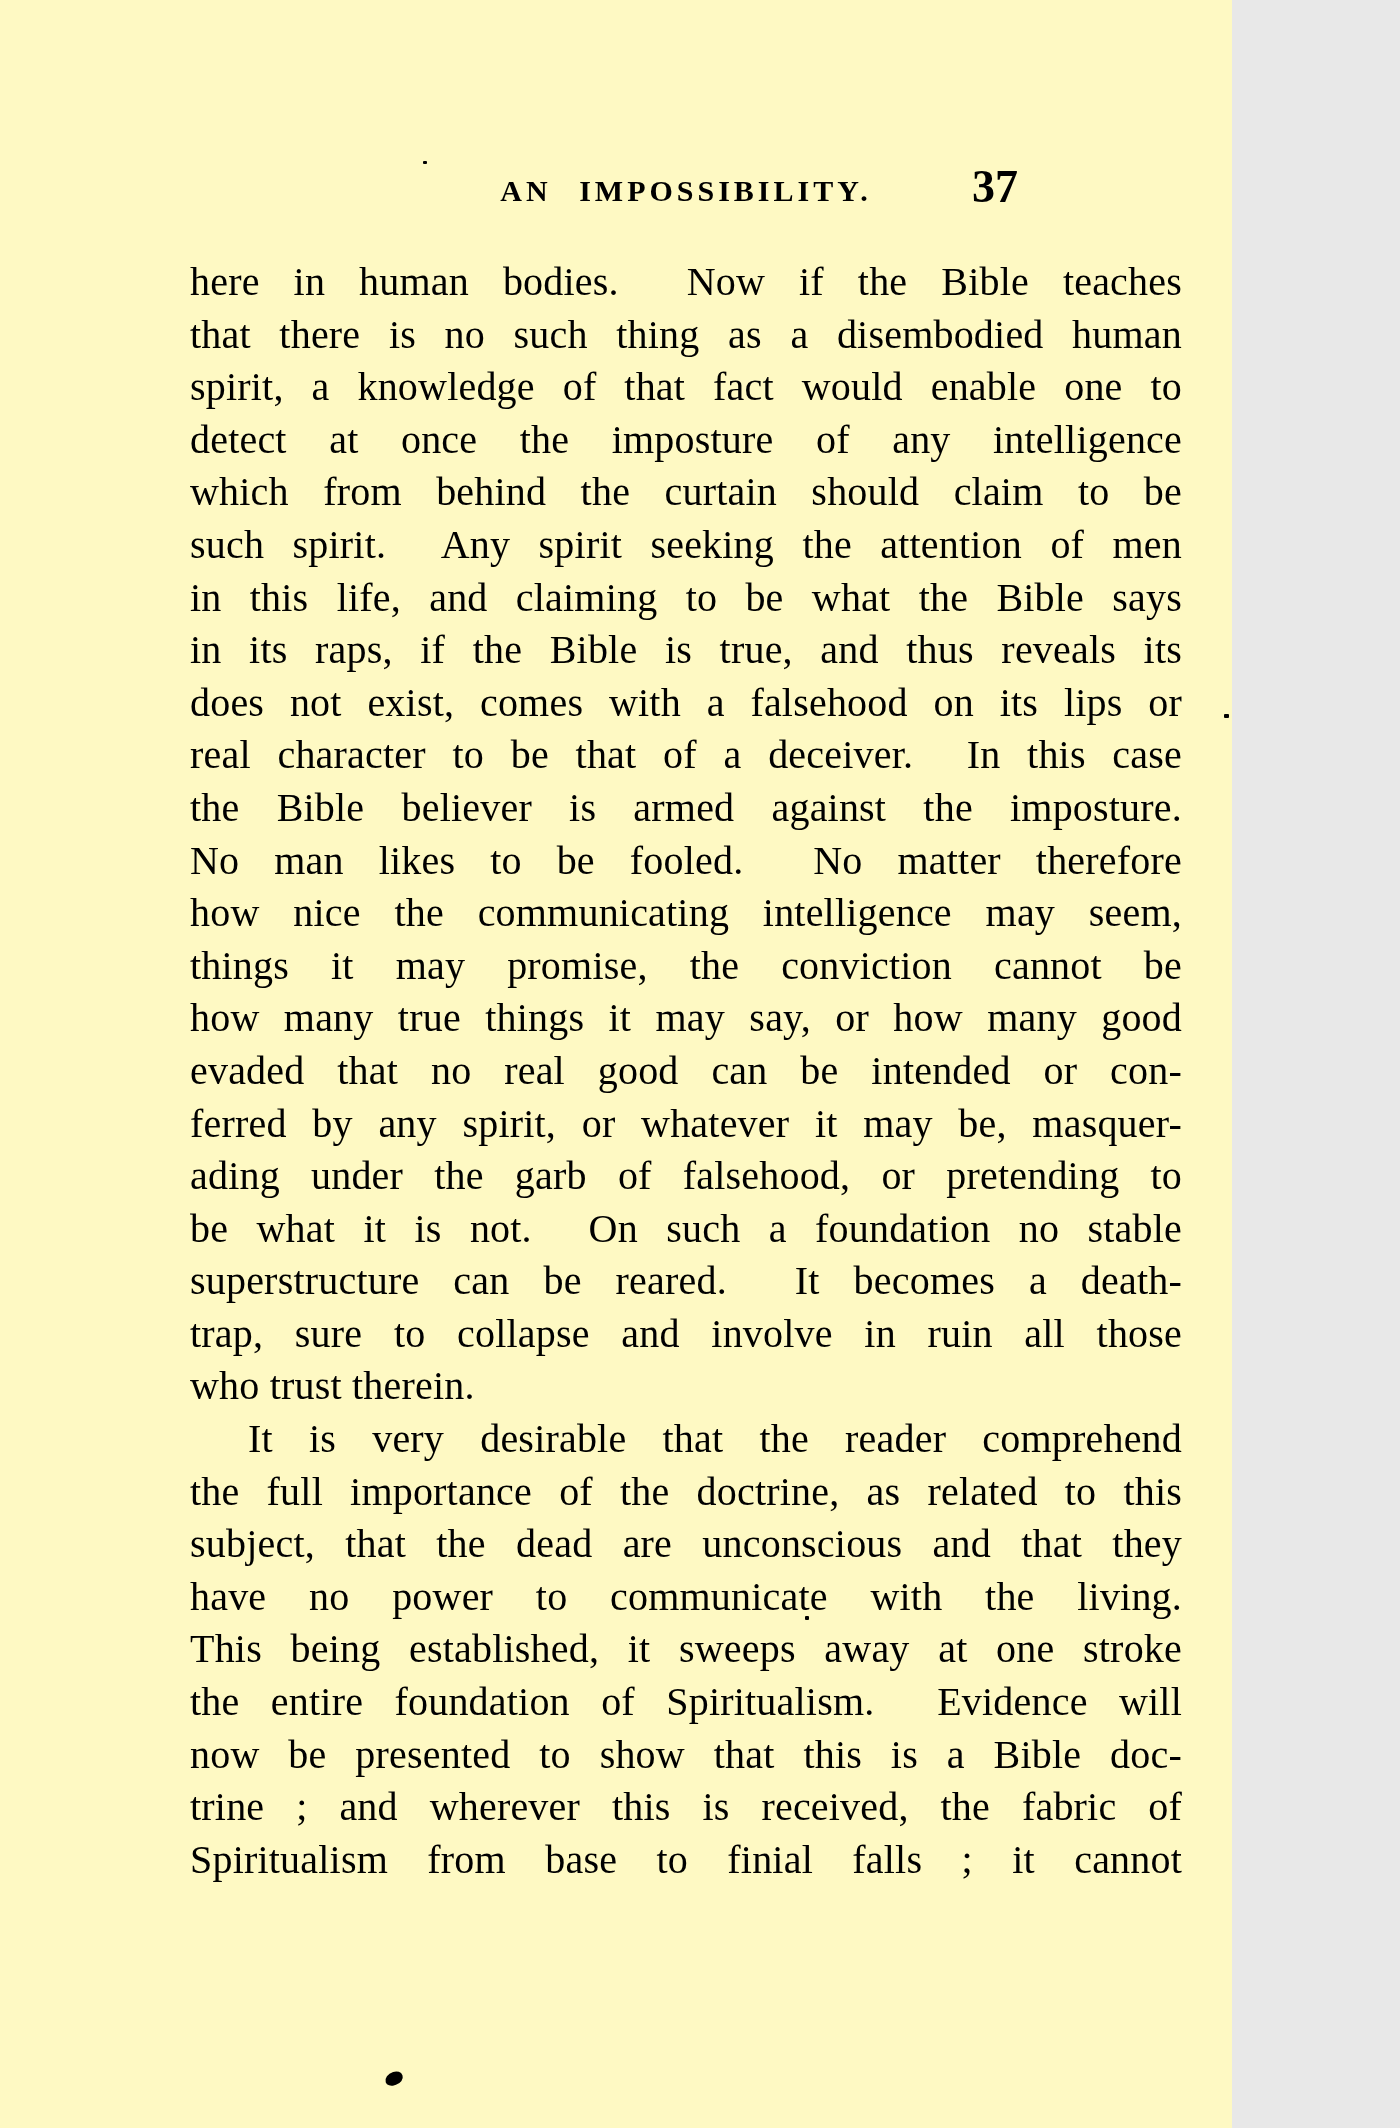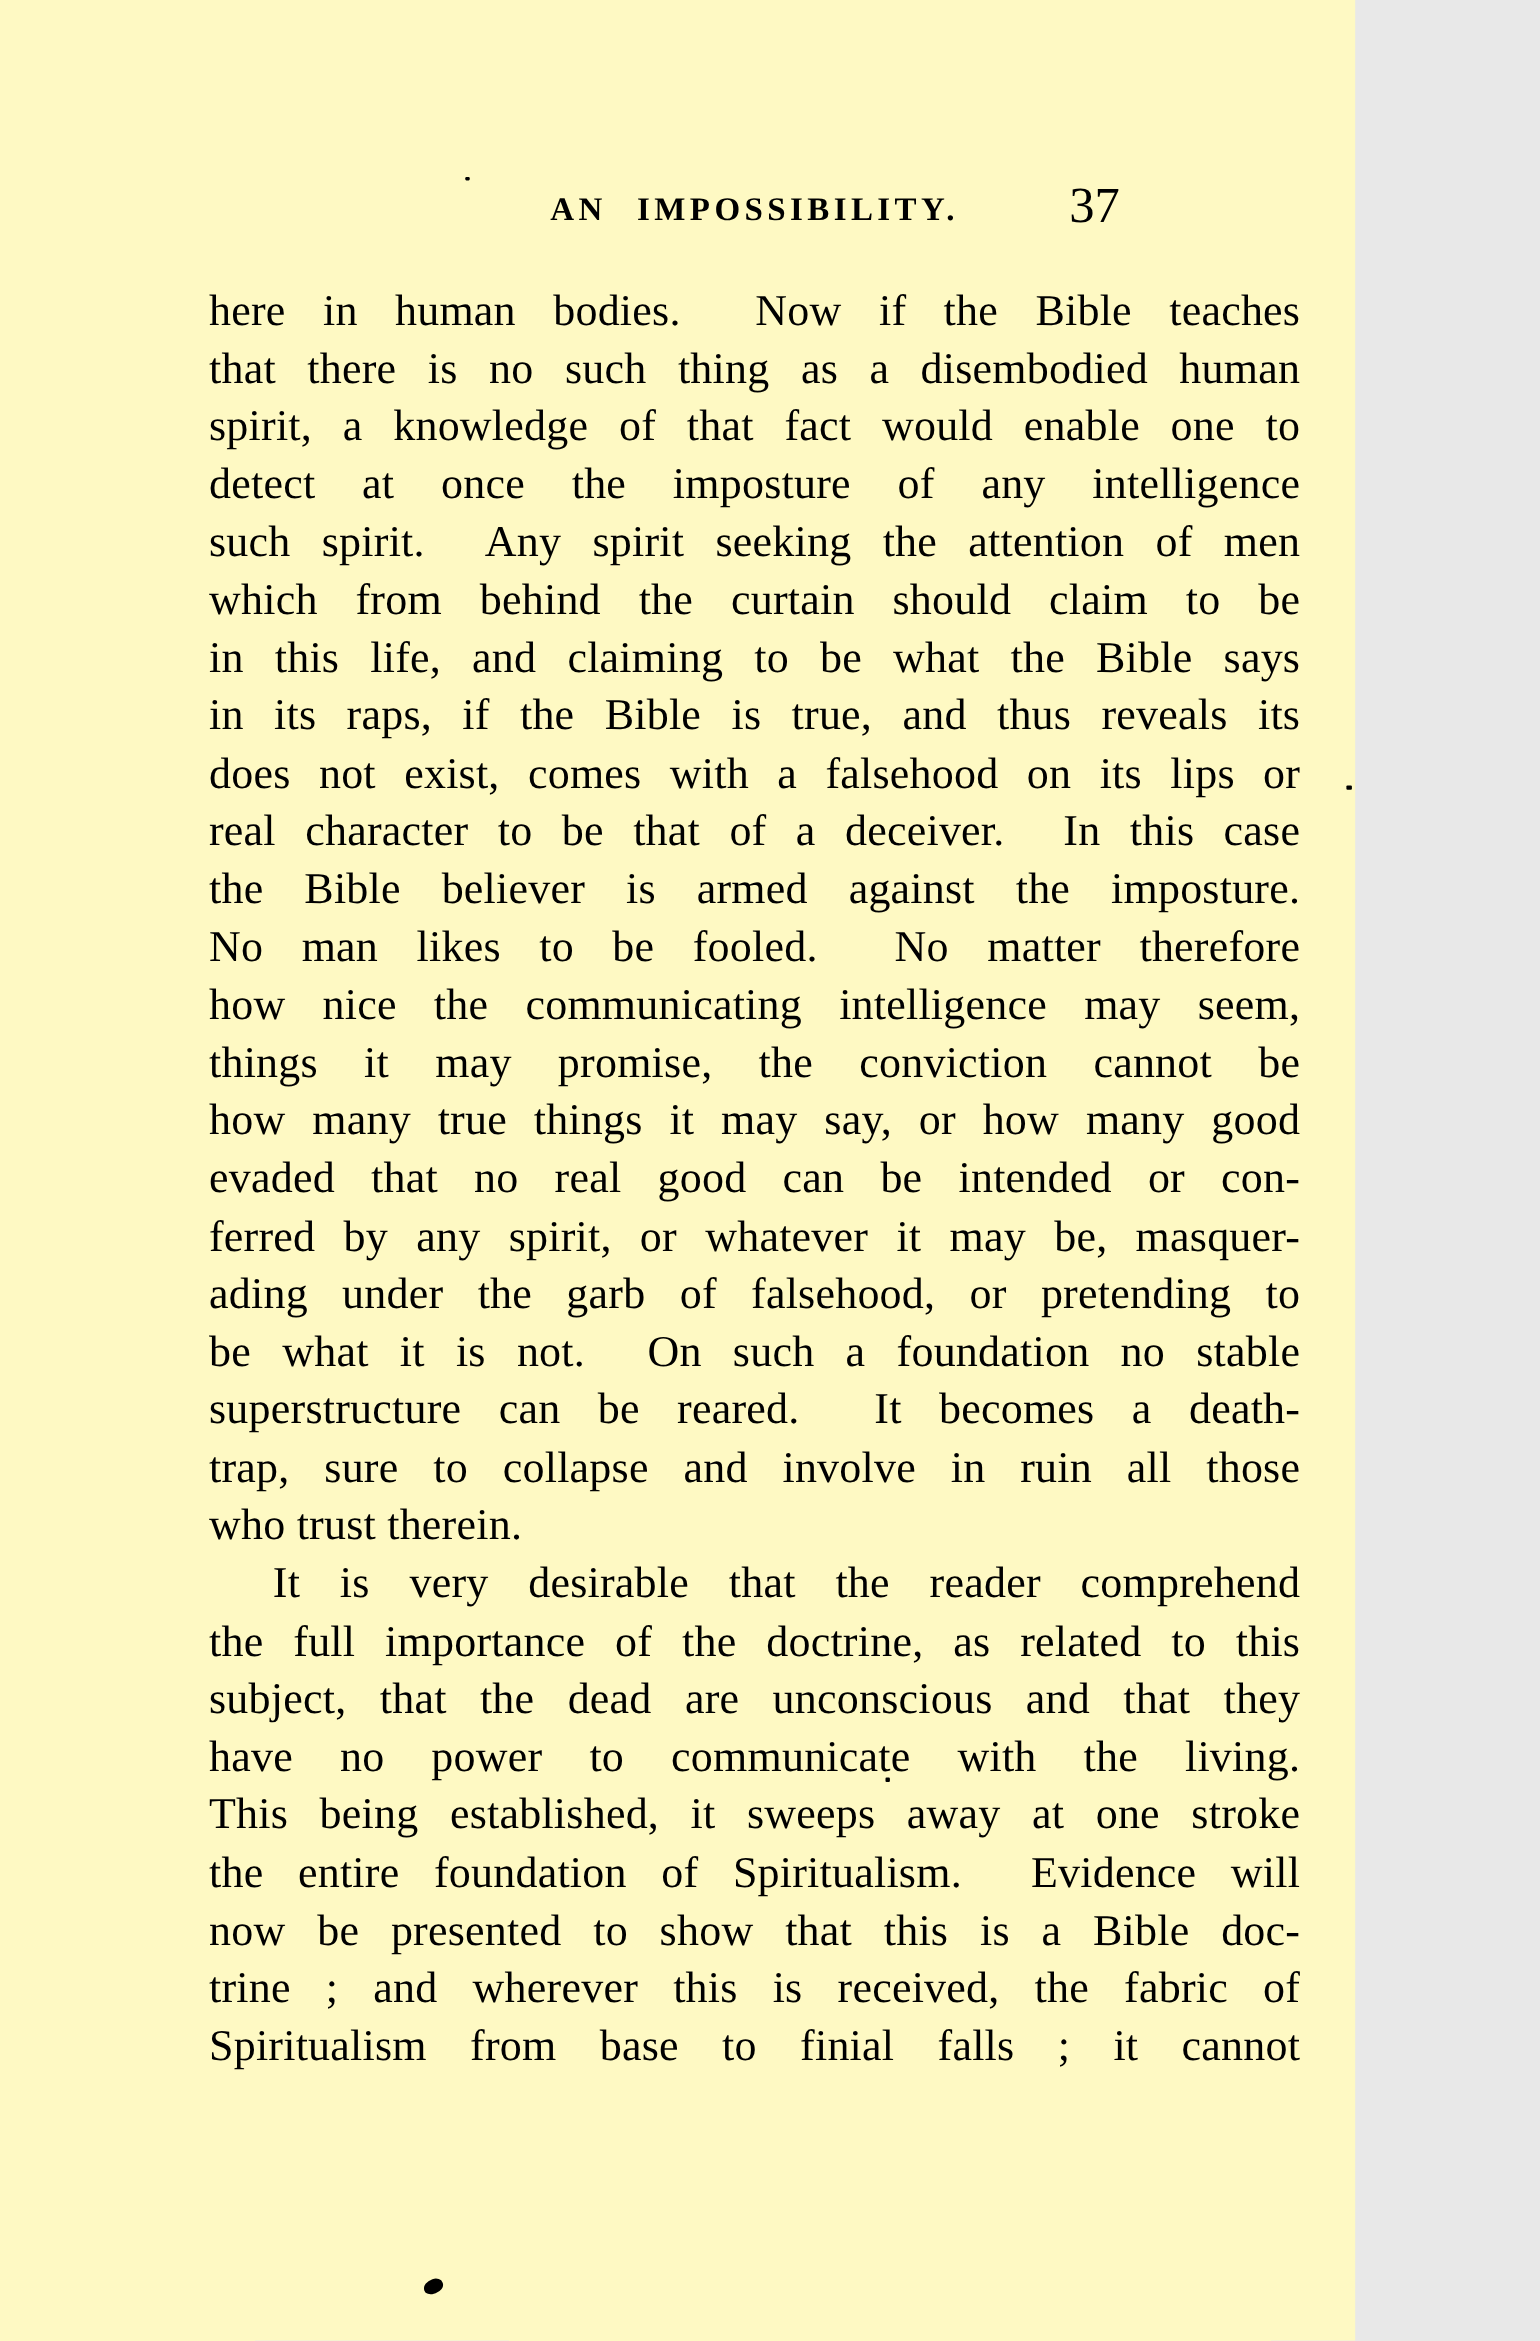--- a/index.html
+++ b/index.html
@@ -27,21 +27,21 @@
     letter-spacing: 4px;
     word-spacing: 16px;
     line-height: 1;
     white-space: pre;
   }
   .page-number {
     position: absolute;
     right: 214px;
     top: 164px;
     font-size: 46px;
-    font-weight: normal;
+    font-weight: bold;
     line-height: 1;
     text-align: right;
   }
   .body-block {
     position: absolute;
     left: 190px;
     top: 256px;
     width: 992px;
   }
   .text-line {
@@ -74,22 +74,22 @@
 <body>
 
 <div class="page">
   <div class="header-title">AN IMPOSSIBILITY.</div>
   <div class="page-number">37</div>
   <div class="body-block" id="body-block">
       <div class="text-line">here in human bodies.  Now if the Bible teaches</div>
       <div class="text-line">that there is no such thing as a disembodied human</div>
       <div class="text-line">spirit, a knowledge of that fact would enable one to</div>
       <div class="text-line">detect at once the imposture of any intelligence</div>
+      <div class="text-line">which from behind the curtain should claim to be</div>
       <div class="text-line">such spirit.  Any spirit seeking the attention of men</div>
-      <div class="text-line">which from behind the curtain should claim to be</div>
       <div class="text-line">in this life, and claiming to be what the Bible says</div>
       <div class="text-line">in its raps, if the Bible is true, and thus reveals its</div>
       <div class="text-line">does not exist, comes with a falsehood on its lips or</div>
       <div class="text-line">real character to be that of a deceiver.  In this case</div>
       <div class="text-line">the Bible believer is armed against the imposture.</div>
       <div class="text-line">No man likes to be fooled.  No matter therefore</div>
       <div class="text-line">how nice the communicating intelligence may seem,</div>
       <div class="text-line">things it may promise, the conviction cannot be</div>
       <div class="text-line">how many true things it may say, or how many good</div>
       <div class="text-line">evaded that no real good can be intended or con-</div>

